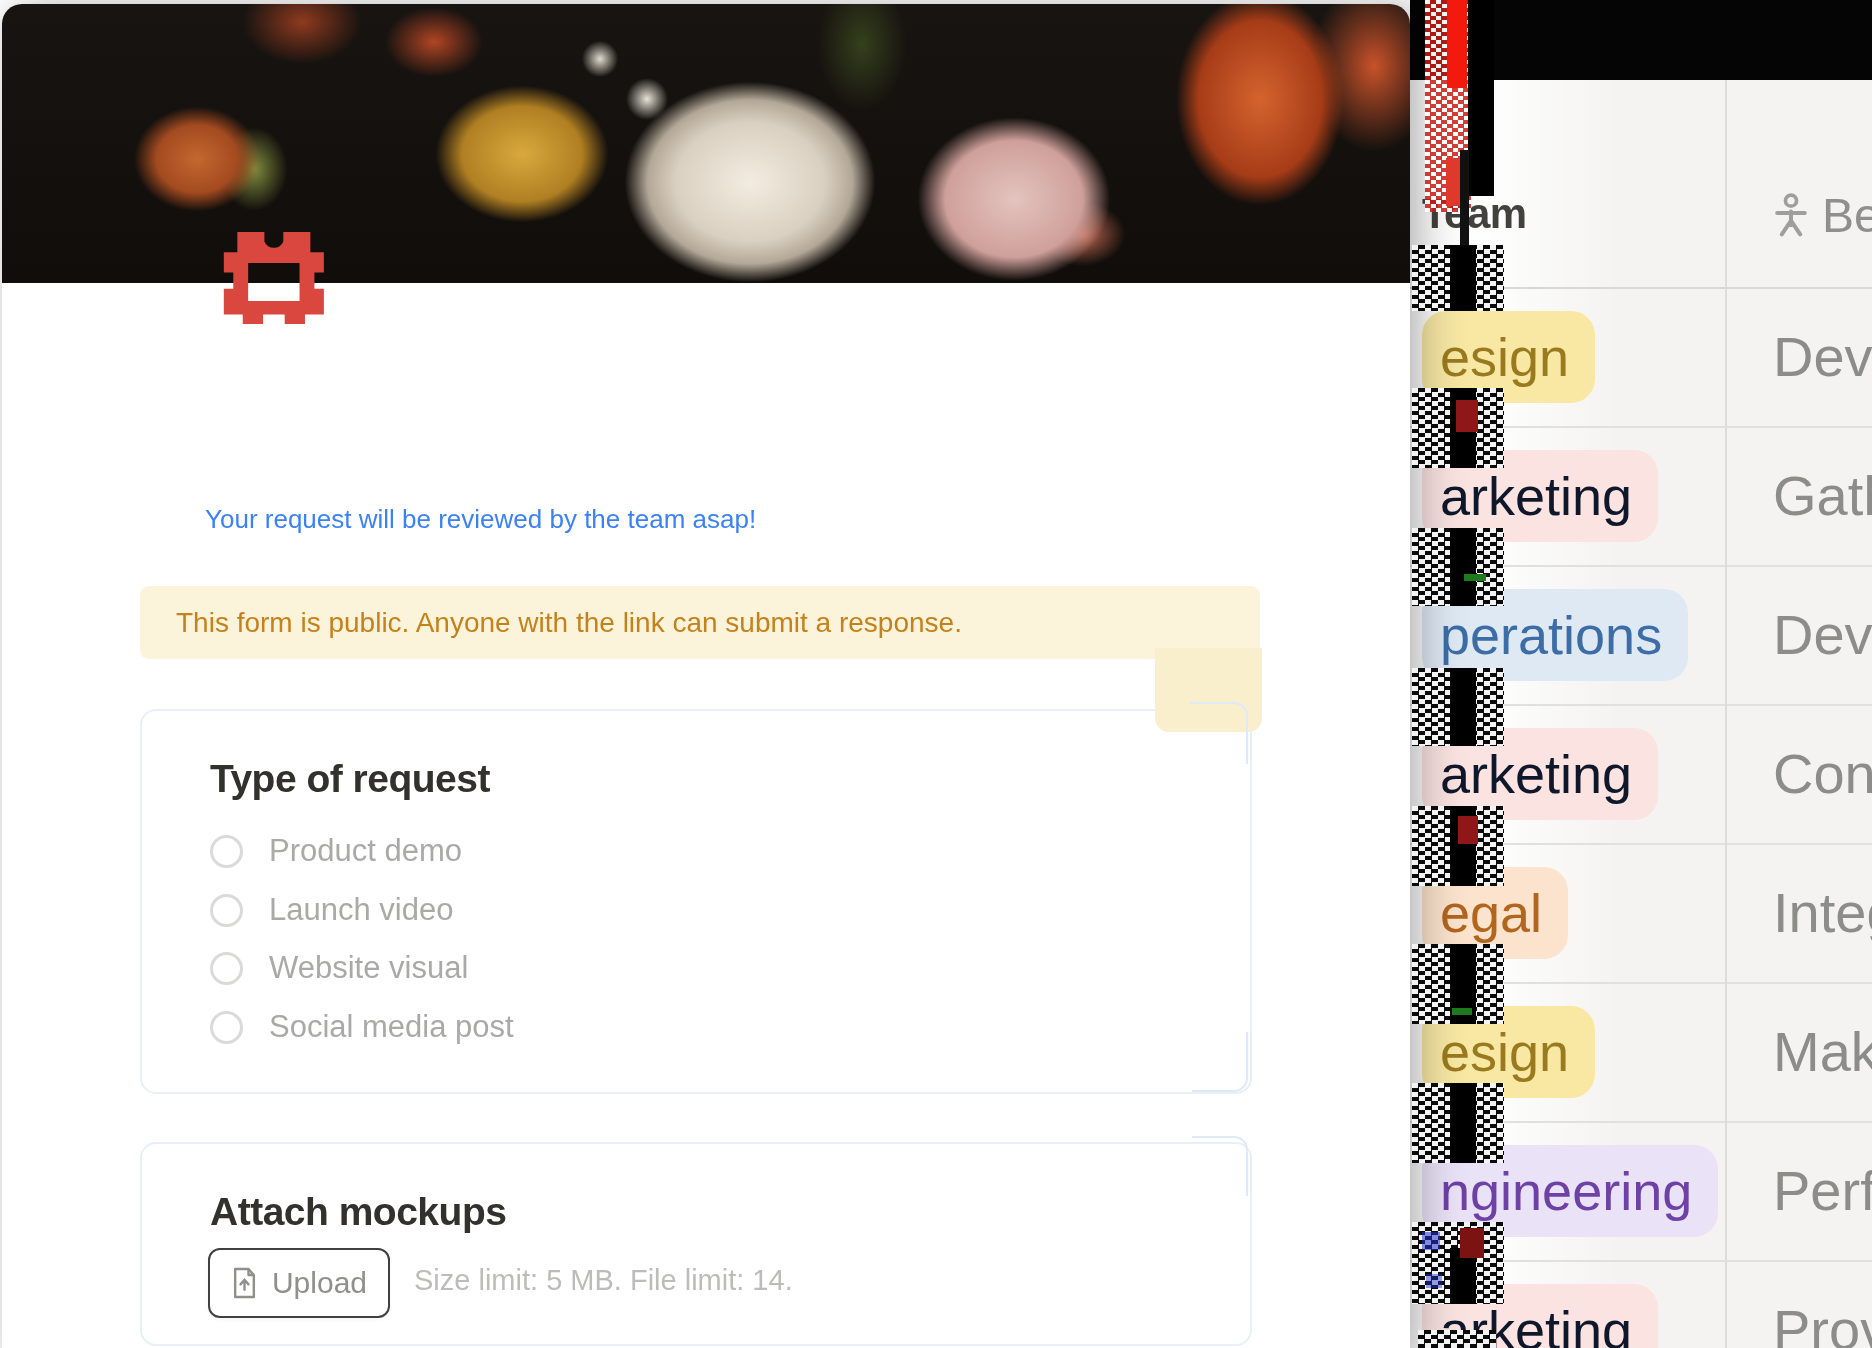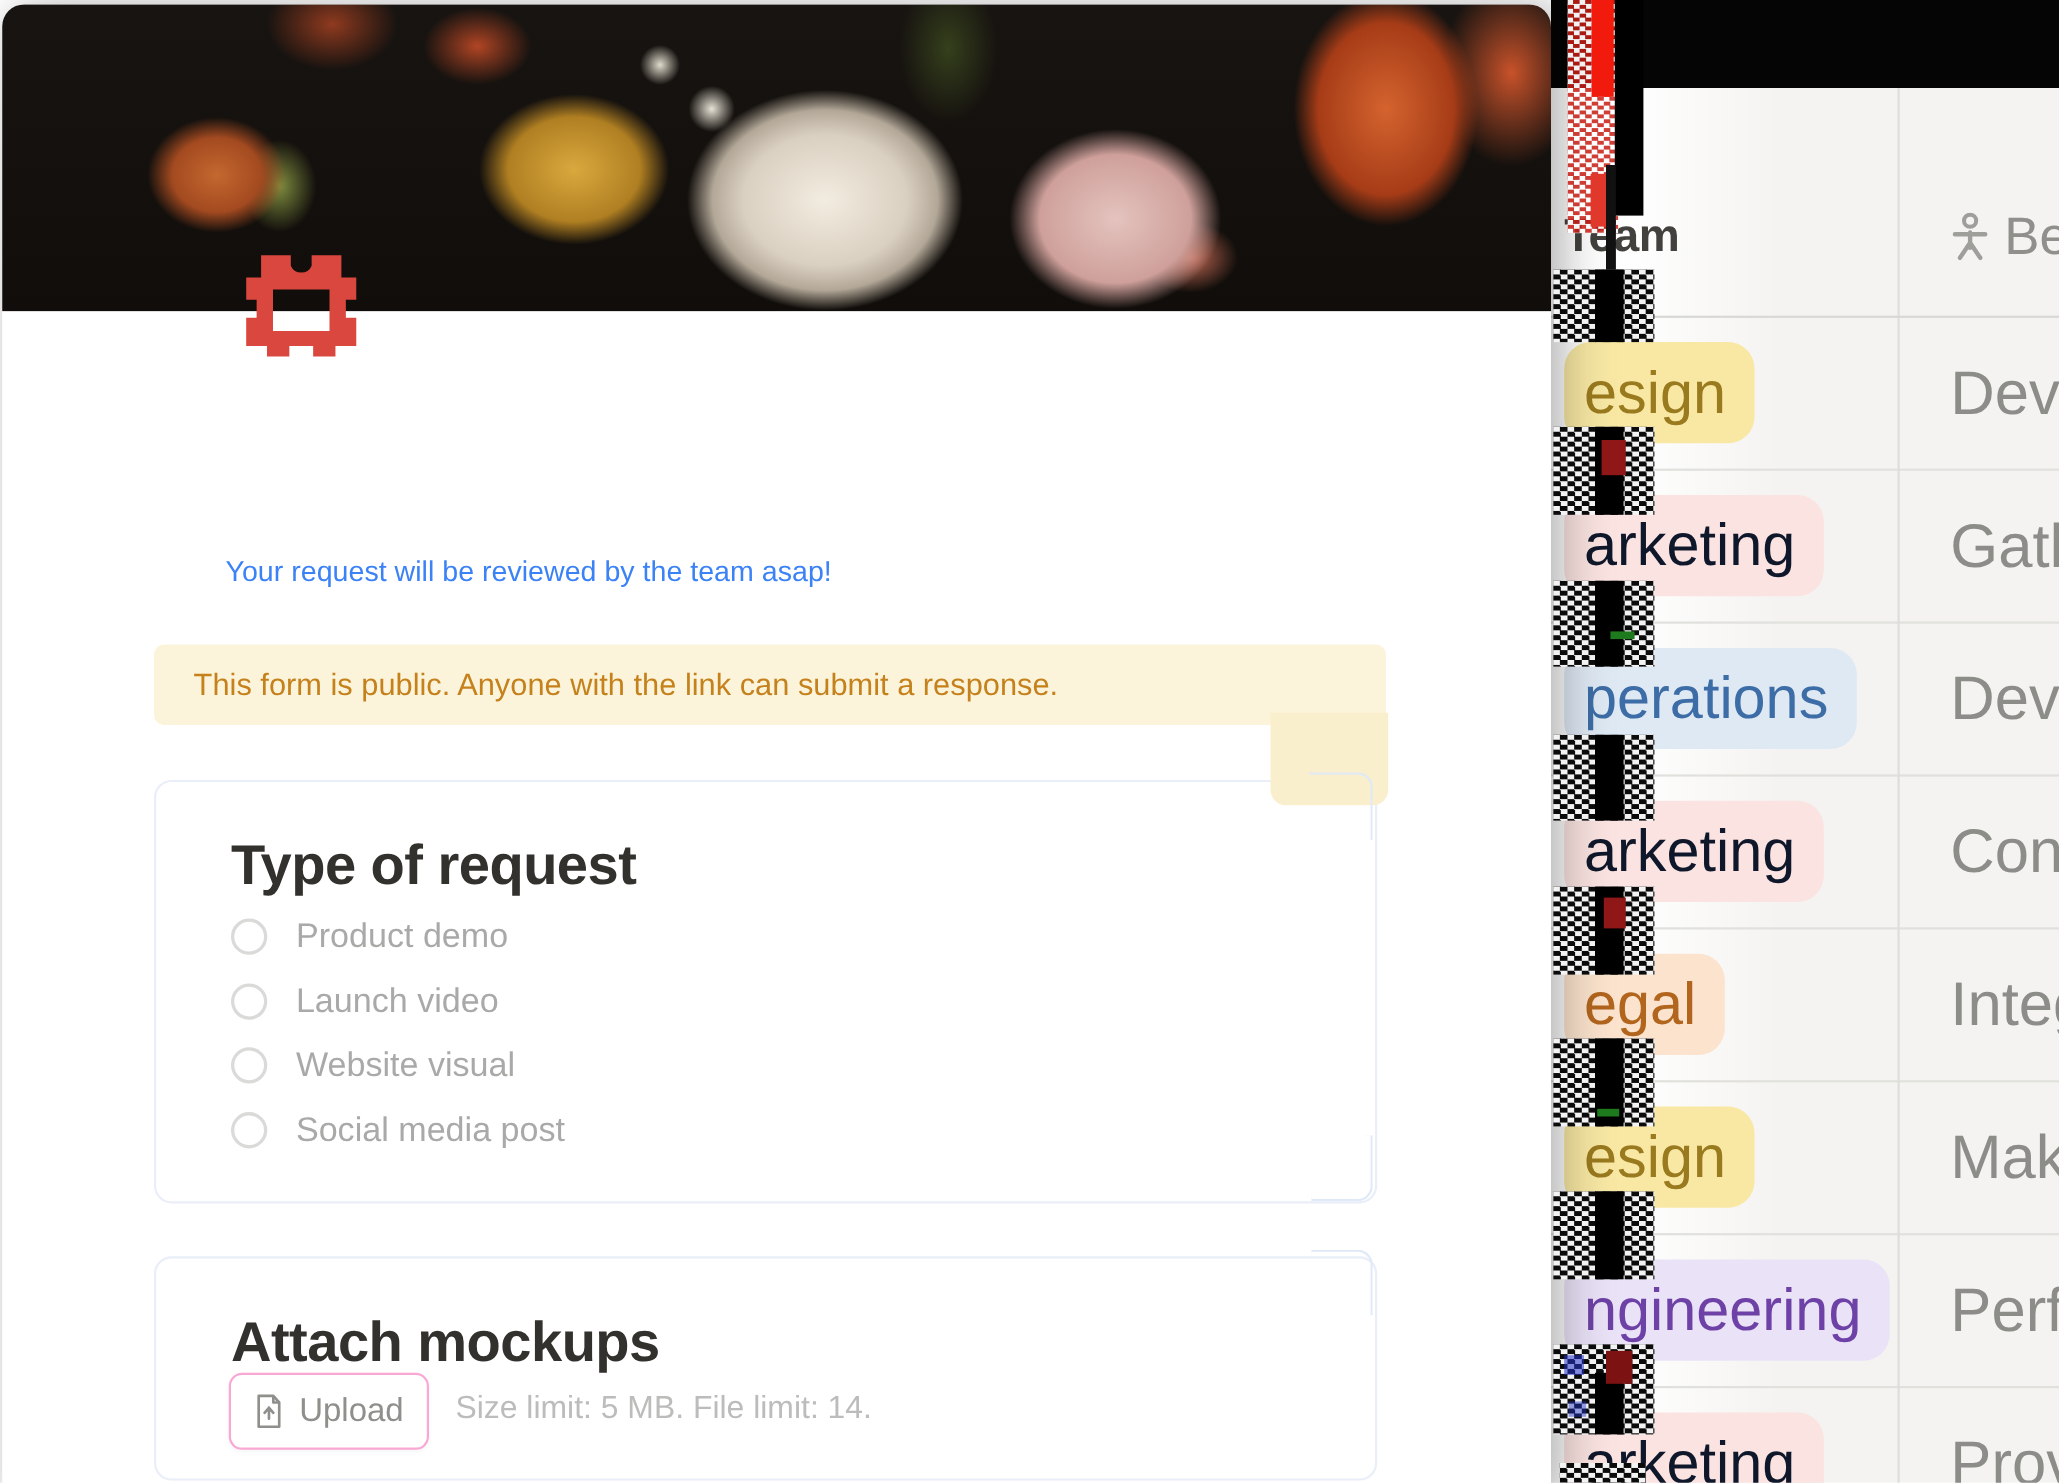--- a/index.html
+++ b/index.html
@@ -75,28 +75,28 @@
   .notice{
     left:138px;top:582px;width:1120px;height:73px;background:#fcf4da;border-radius:9px;
     display:flex;align-items:center;
   }
   .notice span{margin-left:36px;font-size:28px;color:#c5811c;}
   .fcard{
     background:#ffffff;border:2px solid #e9eef8;border-radius:16px;
   }
   .fcard1{left:138px;top:705px;width:1108px;height:381px;}
   .fcard2{left:138px;top:1138px;width:1108px;height:200px;}
-  .fcard-title{position:absolute;left:68px;top:46px;font-size:51px;font-weight:700;color:#32312e;letter-spacing:-0.5px;}
+  .fcard-title{position:absolute;left:68px;top:46px;font-size:39px;font-weight:700;color:#32312e;letter-spacing:-0.5px;}
   .opt{position:absolute;left:68px;height:40px;display:flex;align-items:center;gap:26px;}
   .radio{
     width:33px;height:33px;border-radius:50%;border:3px solid #dadad8;background:#fff;box-sizing:border-box;flex:0 0 auto;
   }
   .opt span.lbl{font-size:31px;color:#a9a9a7;}
   .upload-btn{
-    position:absolute;left:66px;top:104px;width:178px;height:66px;border:2px solid #f9a8d4;border-radius:12px;
+    position:absolute;left:66px;top:104px;width:178px;height:66px;border:2px solid #404040;border-radius:12px;
     background:#fff;box-shadow:0 2px 5px rgba(0,0,0,.04);
     display:flex;align-items:center;justify-content:center;gap:14px;
   }
   .upload-btn span{font-size:30px;color:#8f8f8c;}
   .upload-hint{position:absolute;left:272px;top:120px;font-size:29px;color:#bcbcba;}
 
   
   .glitch{z-index:3;}
   .noise{
     background:

